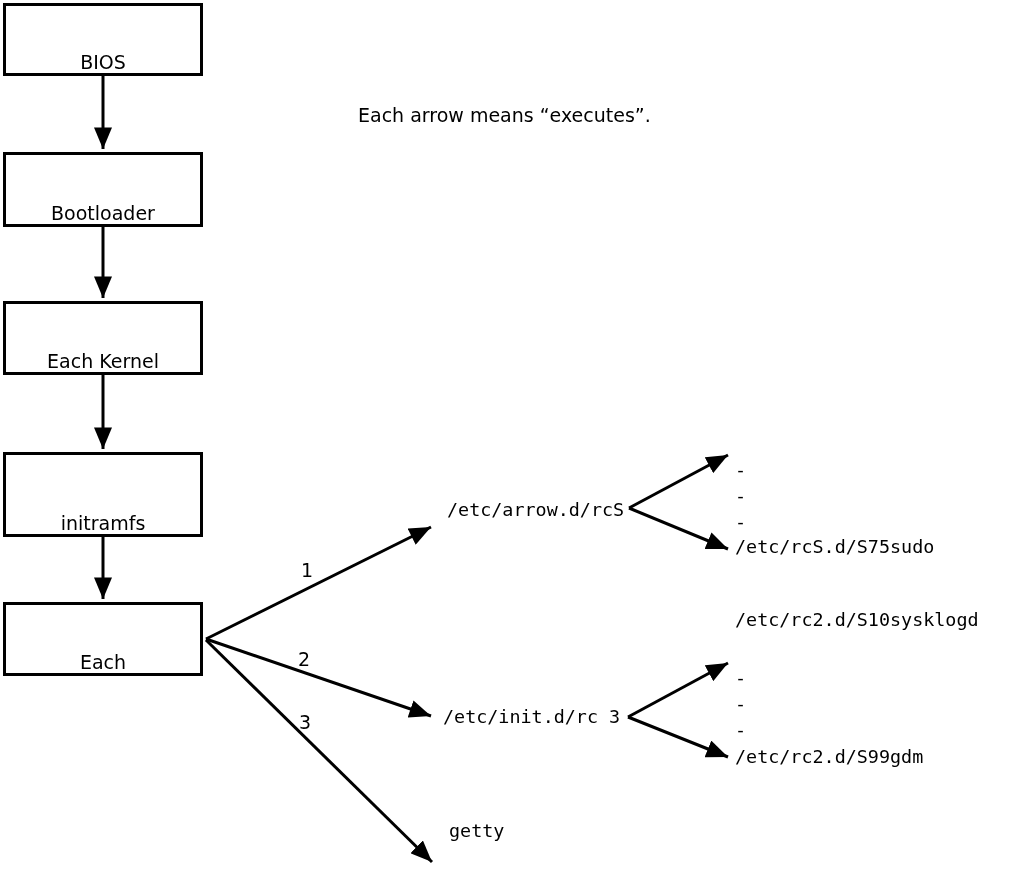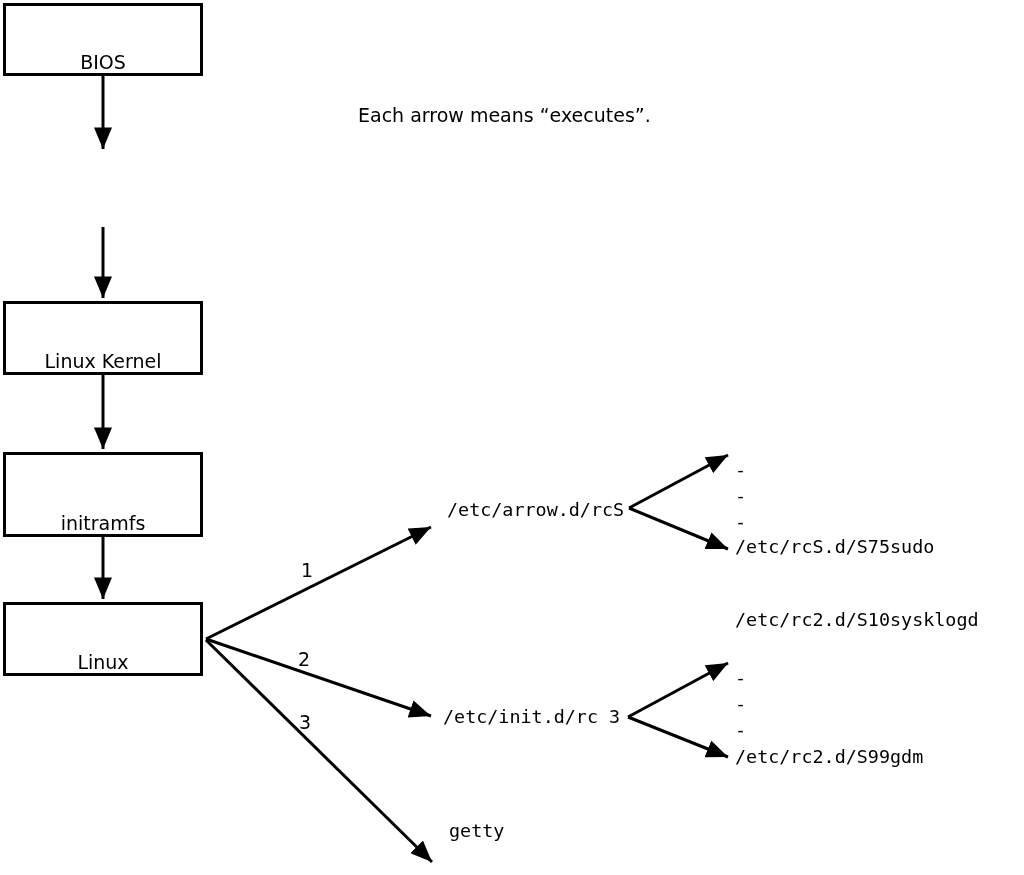--- a/index.html
+++ b/index.html
@@ -80,28 +80,31 @@
 
     <line x1="628" y1="717" x2="728" y2="663" marker-end="url(#ah)"></line>
     <line x1="628" y1="717" x2="728" y2="757" marker-end="url(#ah)"></line>
   </svg>
 
   <span class="lbl sans" style="left:358px; top:115px;">Each arrow means “executes”.</span>
 
   <div class="box" style="top:3px;   height:73px;">
     <span>BIOS</span>
   </div>
+  <div class="box" style="top:152px; height:75px;">
+    <span>Bootloader</span>
+  </div>
   <div class="box" style="top:301px; height:74px;">
-    <span>Linux Kernel</span>
+    <span>Each Kernel</span>
   </div>
   <div class="box" style="top:452px; height:85px;">
     <span>initramfs</span>
   </div>
   <div class="box" style="top:602px; height:74px;">
-    <span>Linux</span>
+    <span>Each</span>
   </div>
 
   <span class="lbl sans" style="left:301px; top:570px;">1</span>
   <span class="lbl sans" style="left:298px; top:659px;">2</span>
   <span class="lbl sans" style="left:299px; top:722px;">3</span>
 
   <span class="lbl mono" style="left:447px; top:510px;">/etc/arrow.d/rcS</span>
   <span class="lbl mono" style="left:443px; top:717px;">/etc/init.d/rc 3</span>
   <span class="lbl mono" style="left:449px; top:831px;">getty</span>
 

